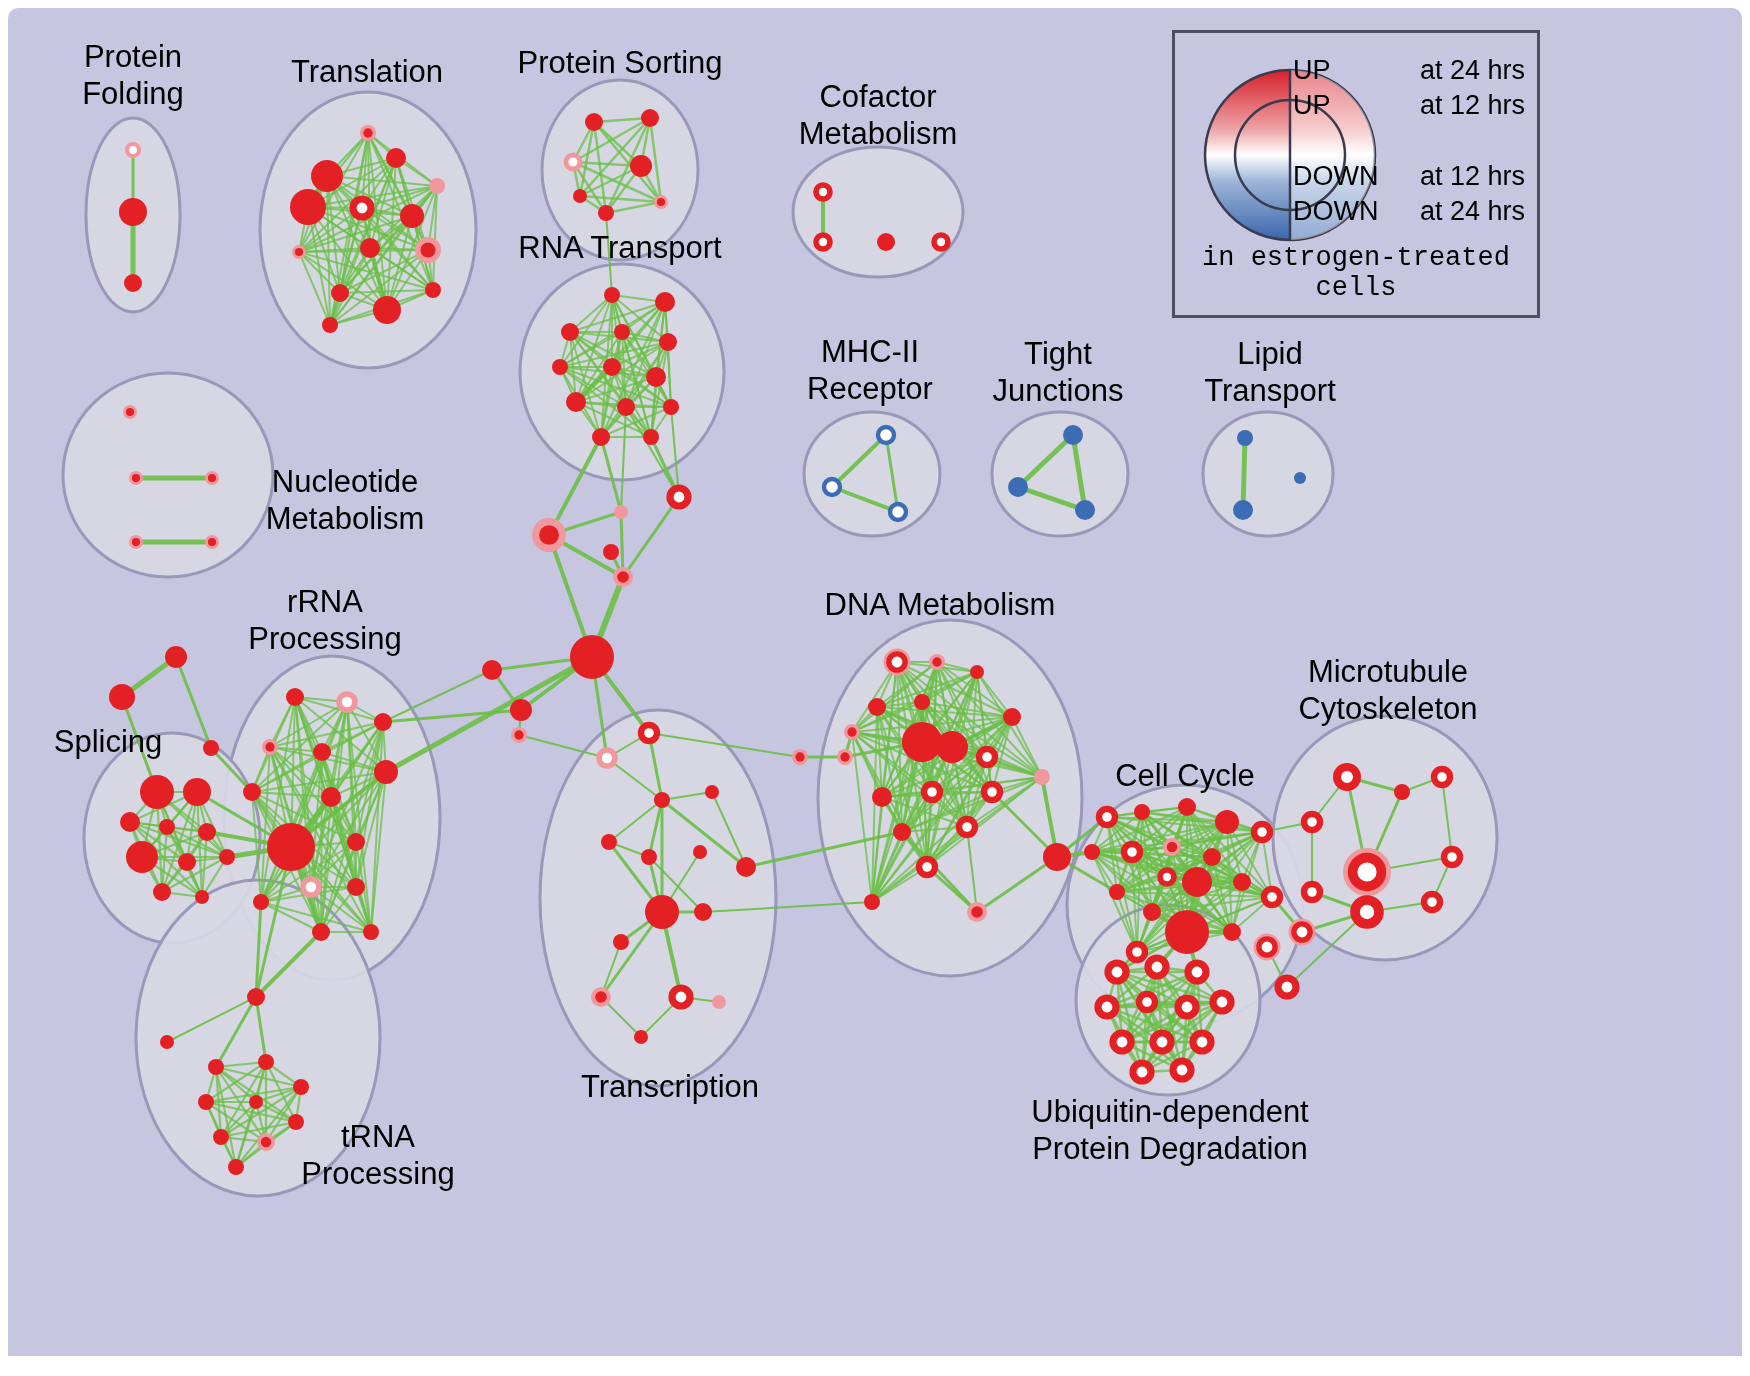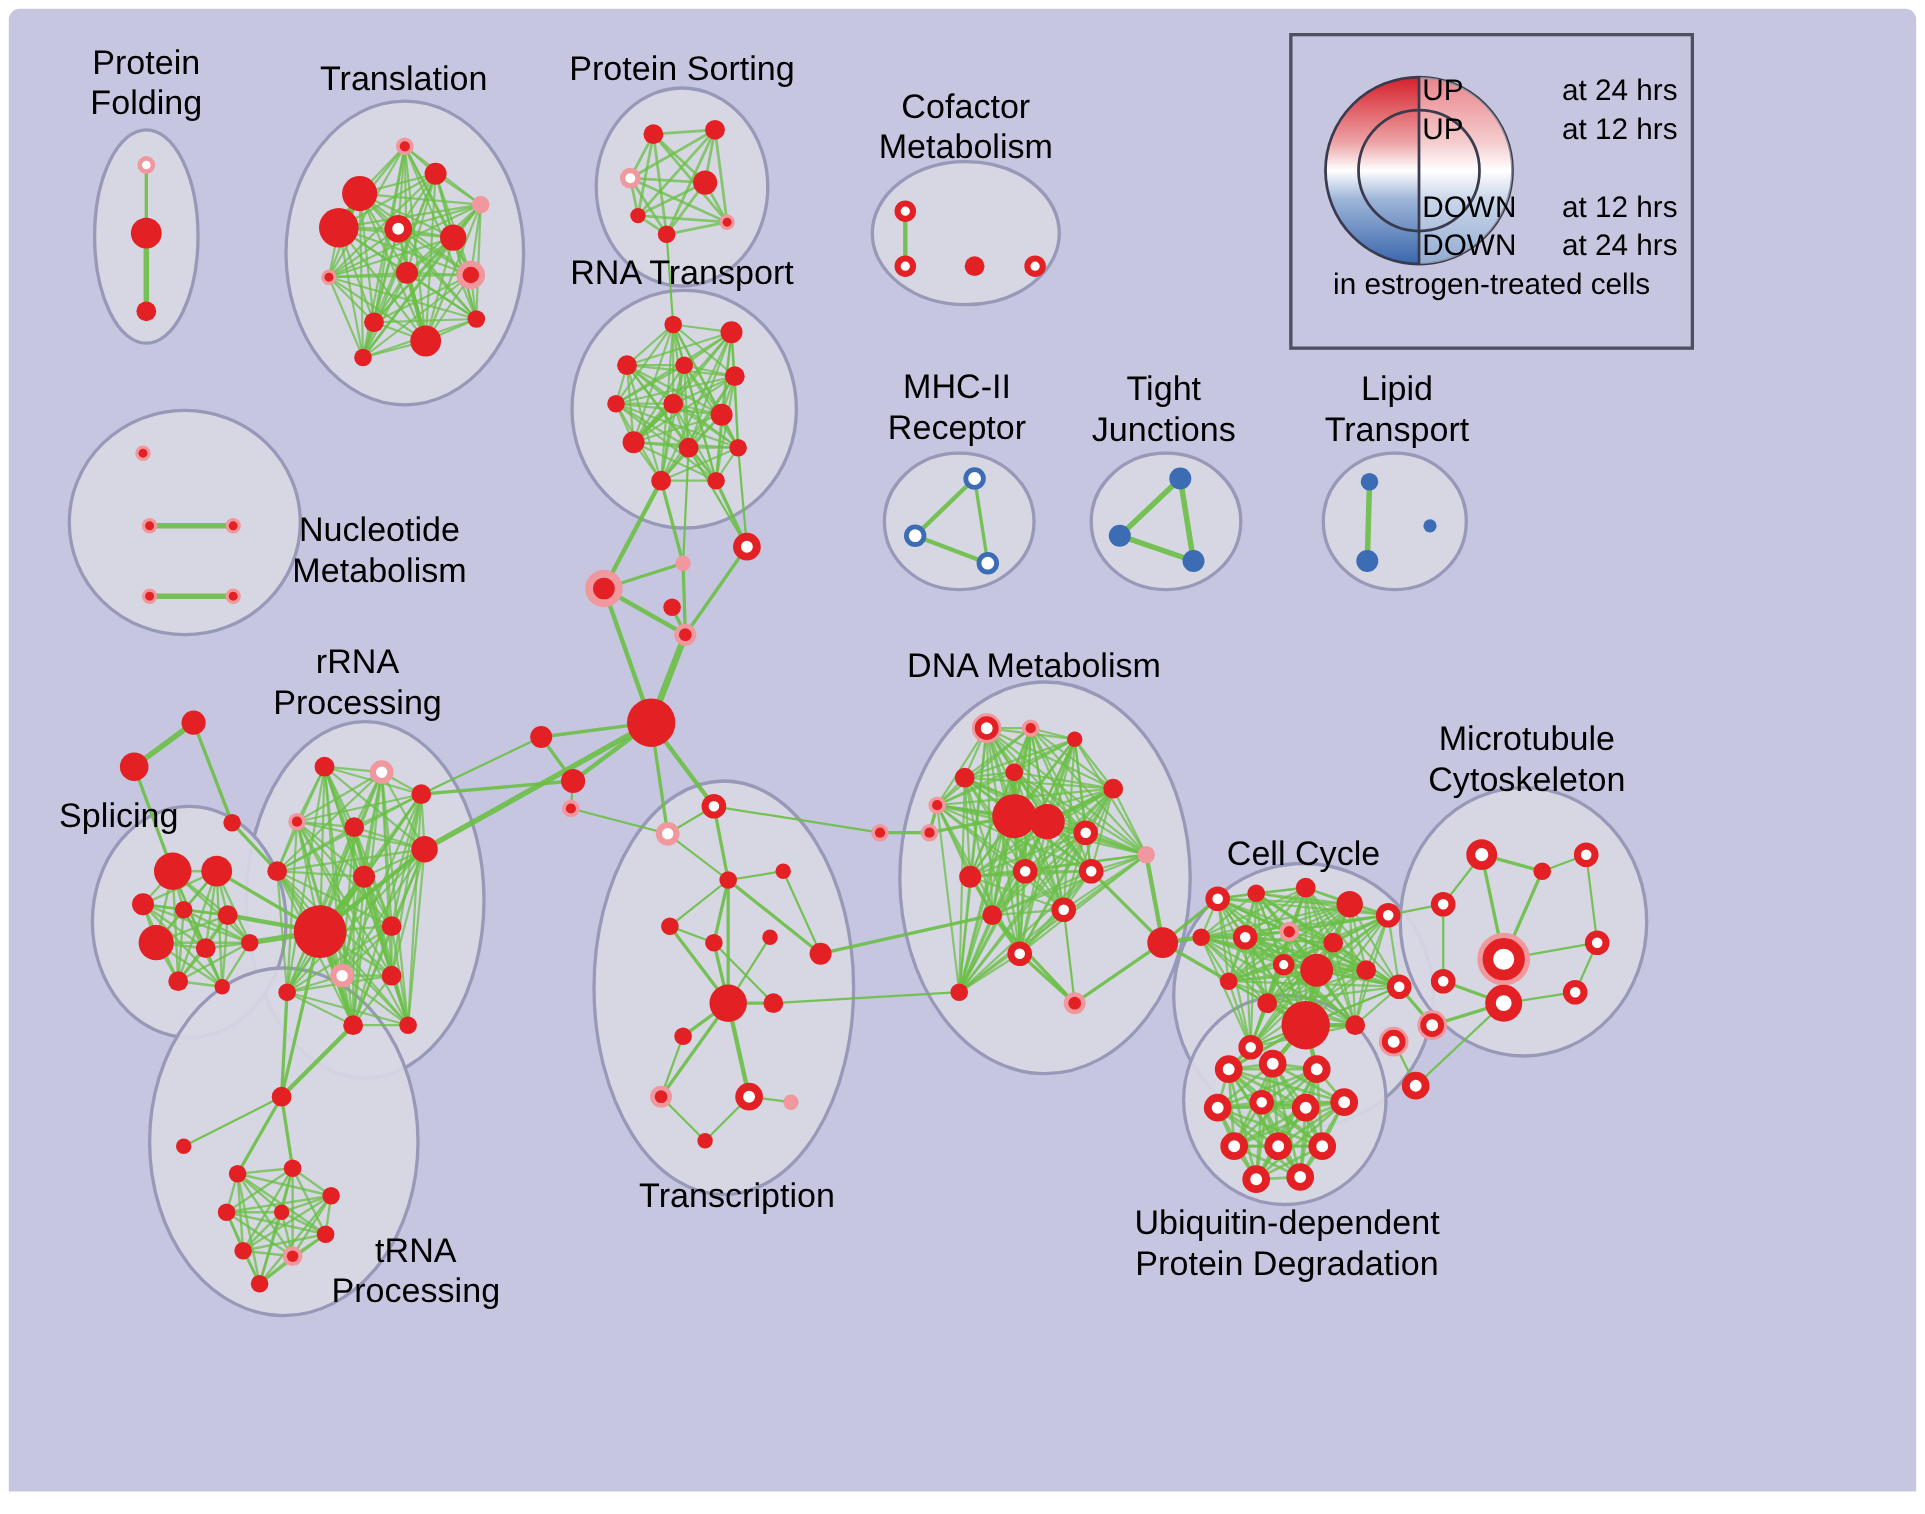--- a/index.html
+++ b/index.html
@@ -2,23 +2,23 @@
 <html><head>
 <meta charset="utf-8">
 <style>
   html,body{margin:0;padding:0;background:#ffffff;}
   body{font-family:"Liberation Sans","DejaVu Sans",sans-serif;}
   .stage{position:relative;width:1750px;height:1356px;overflow:hidden;}
   #net-svg{position:absolute;left:0;top:0;display:block;}
   #net-svg text{font-family:"Liberation Sans","DejaVu Sans",sans-serif;}
   .legend{position:absolute;left:1172px;top:30px;width:368px;height:288px;border:3px solid #4f4f63;box-sizing:border-box;}
   .lg-glyph{position:absolute;left:0;top:10px;}
-  .lg-row{position:absolute;left:118px;right:12px;display:flex;justify-content:space-between;font-size:27px;color:#000;margin-top:12px;}
+  .lg-row{position:absolute;left:118px;right:12px;display:flex;justify-content:space-between;font-size:27px;color:#000;}
   .lg-row span{white-space:nowrap;}
-  .lg-note{position:absolute;left:0;right:0;text-align:center;font-size:27px;color:#000;}
+  .lg-note{position:absolute;left:0;right:0;text-align:center;font-size:27px;color:#000;font-family:Liberation Mono, monospace;}
 </style>
 </head>
 <body>
 
 <div class="stage">
 
   <svg id="net-svg" width="1750" height="1376" viewBox="0 0 1750 1376">
       <rect x="8" y="8" width="1734" height="1360" rx="10" fill="#c6c6e0"></rect>
       <ellipse cx="133" cy="215" rx="47" ry="97" fill="#d8d8e4" fill-opacity="0.9" stroke="#9898b8" stroke-width="3"></ellipse>
       <ellipse cx="368" cy="230" rx="108" ry="138" fill="#d8d8e4" fill-opacity="0.9" stroke="#9898b8" stroke-width="3"></ellipse>

